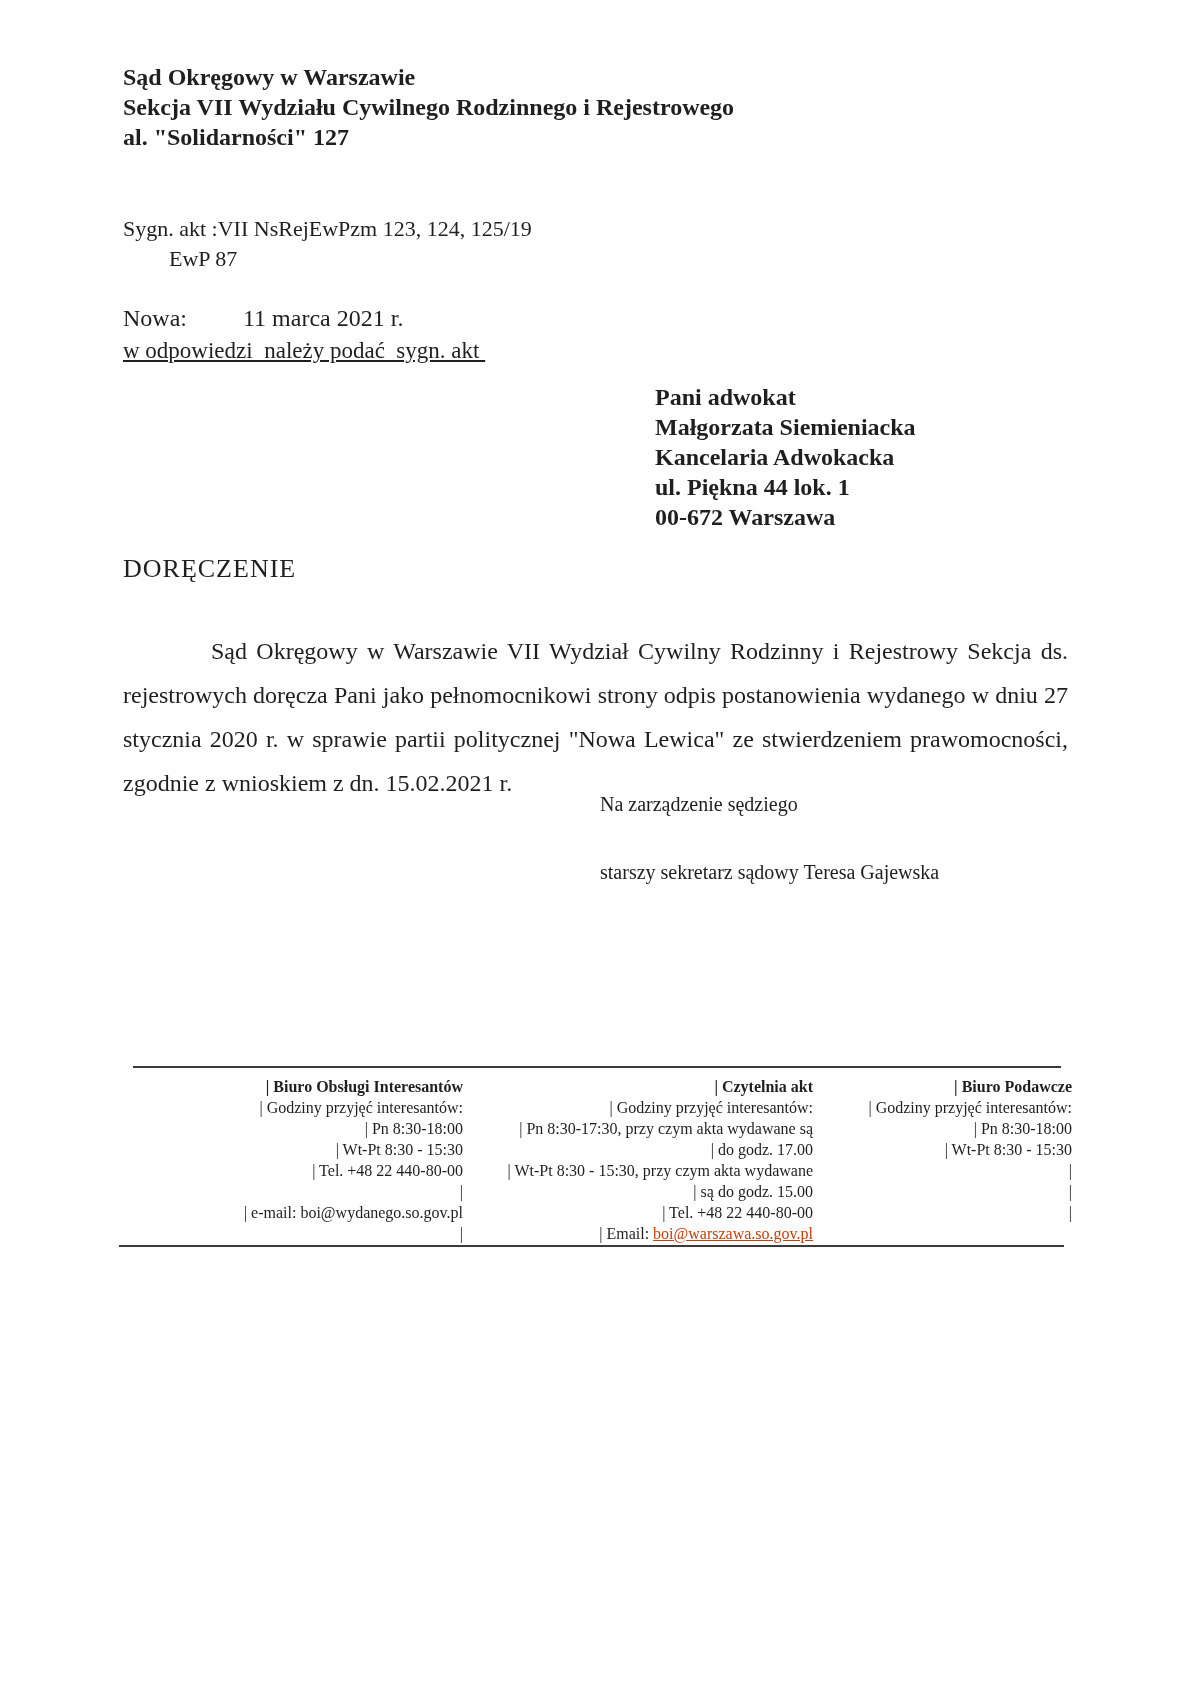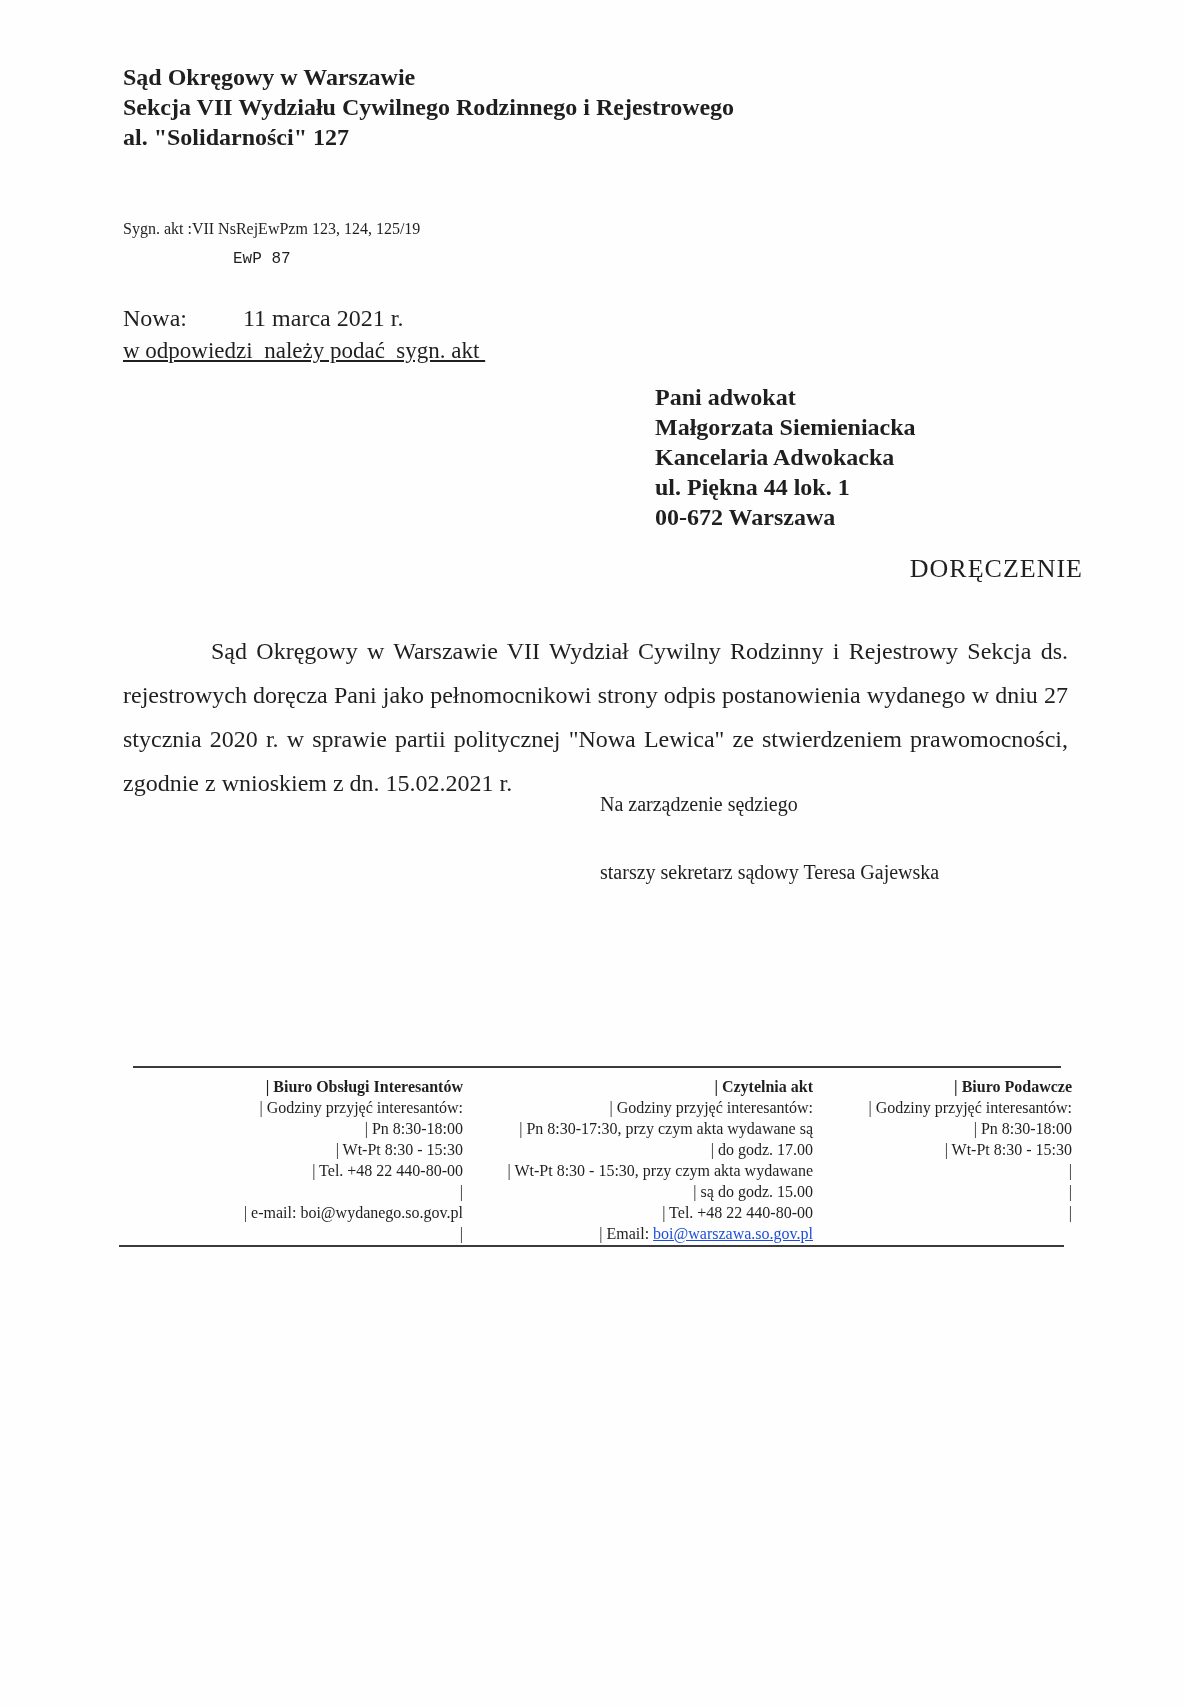--- a/index.html
+++ b/index.html
@@ -21,23 +21,23 @@
   
   .sender {
     left: 123px; top: 62px;
     font-size: 24px; line-height: 30px;
   }
   .sender .bold { font-weight: bold; }
 
   
   .case-block {
     left: 123px; top: 214px;
-    font-size: 16px; line-height: 30px;
+    font-size: 22px; line-height: 30px;
   }
-  .case-line2 { margin-left: 110px; font-family: Liberation Mono, monospace; }
+  .case-line2 { margin-left: 46px; }
 
   .data-row {
     left: 123px; top: 303px;
     font-size: 24px; line-height: 30px;
   }
   .data-label { display: inline-block; width: 120px; }
 
   .reply-note {
     left: 123px; top: 338px;
     font-size: 23px;
@@ -48,21 +48,21 @@
   
   .addressee {
     left: 655px; top: 382px;
     font-size: 24px; line-height: 30px;
     font-weight: bold;
   }
 
   
   .doc-title {
     left: 123px; top: 554px; width: 960px;
-    text-align: right;
+    text-align: left;
     font-size: 26px;
     letter-spacing: 1px;
   }
 
   
   .body-par {
     left: 123px; top: 629px; width: 945px;
     font-size: 24px; line-height: 44px;
     text-align: justify;
     text-align-last: left;
@@ -89,21 +89,21 @@
     font-size: 16px; line-height: 21px;
     top: 1076px;
     text-align: right;
   }
   .f-col-1 { left: 123px; width: 340px; }
   .f-col-2 { left: 473px; width: 340px; }
   .f-col-3 { left: 812px; width: 260px; }
   .f-row { white-space: pre; }
   .f-col .f-row:first-child { font-weight: bold; }
   .email-link {
-    color: #1d4ed8;
+    color: #c2410c;
     text-decoration: underline;
     cursor: pointer;
     margin-top: 18px;
   }
 </style>
 </head>
 <body>
 
 <div class="page">
 

